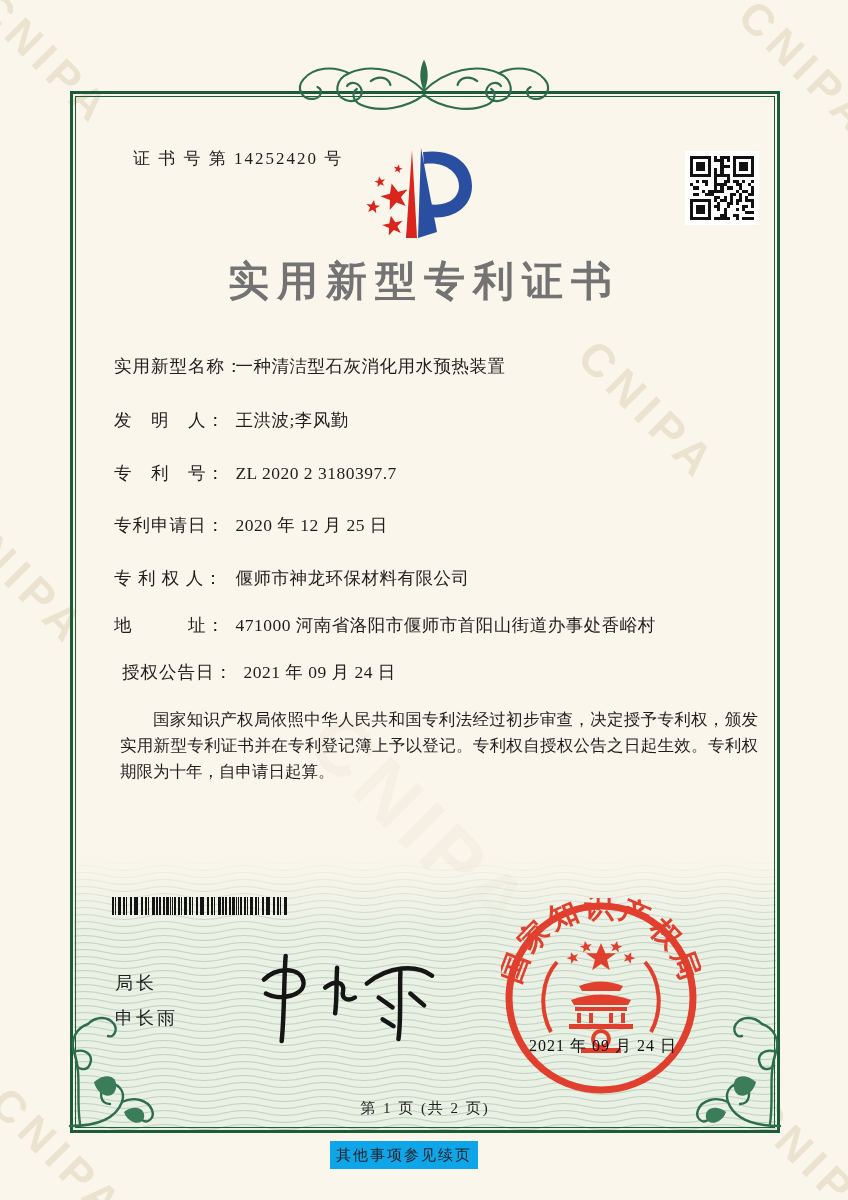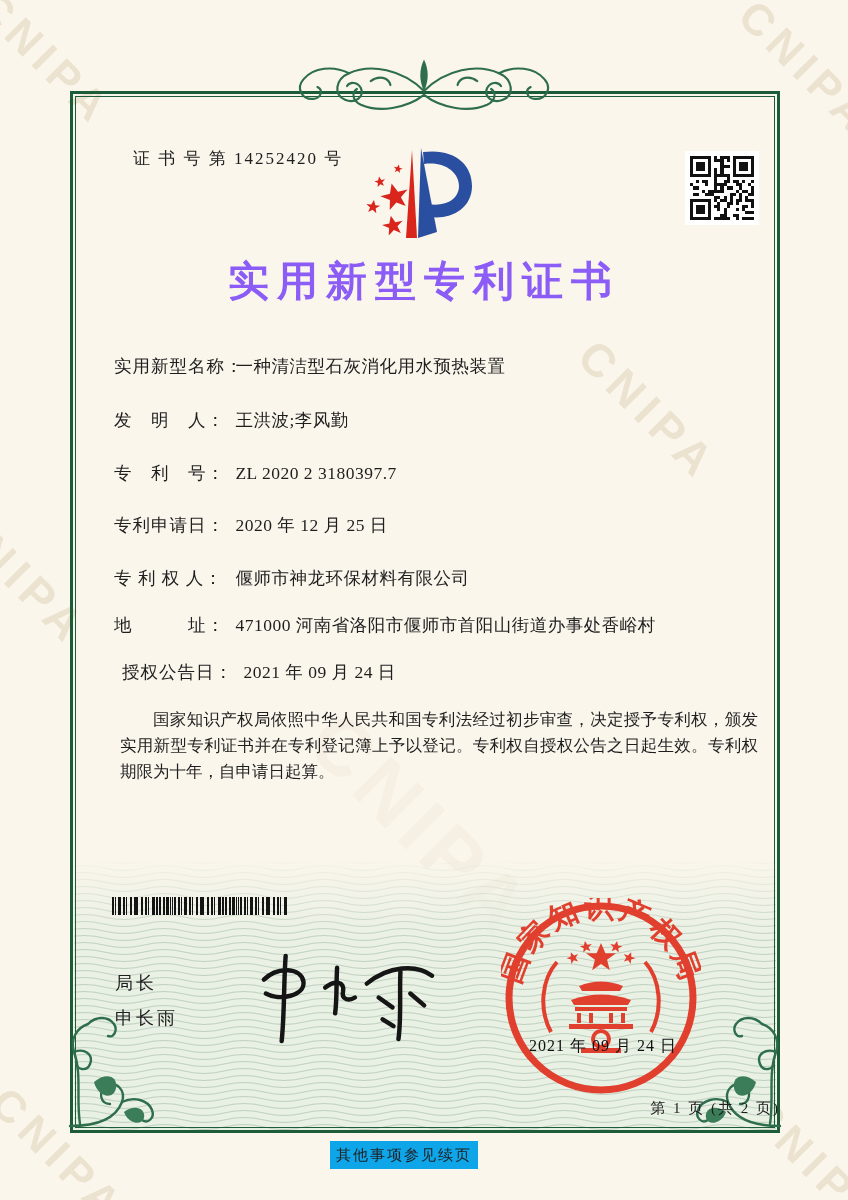--- a/index.html
+++ b/index.html
@@ -30,21 +30,21 @@
   }
   .guilloche svg{
     position:absolute;inset:0;width:100%;height:100%;
     -webkit-mask-image:linear-gradient(180deg,transparent 0,#000 80px);
     mask-image:linear-gradient(180deg,transparent 0,#000 80px);
   }
   
   .cert-no{position:absolute;left:112px;top:147px;font-size:17px;letter-spacing:2px;z-index:3;margin-left:21px;}
   .title{
     position:absolute;left:0;right:0;top:254px;text-align:center;
-    font-size:41px;font-weight:700;letter-spacing:8px;color:#8b5cf6;z-index:3;
+    font-size:41px;font-weight:700;letter-spacing:8px;color:#737373;z-index:3;
   }
   .logo{position:absolute;left:366px;top:146px;width:116px;height:104px;z-index:3;}
   .qr{position:absolute;left:685px;top:151px;width:74px;height:74px;background:#fff;padding:5px;box-sizing:border-box;z-index:3;}
   
   .row{position:absolute;left:114px;font-size:17.5px;z-index:3;white-space:nowrap;}
   .row .lab{display:inline-block;width:117px;letter-spacing:1px;}
   .row .val{letter-spacing:.5px;}
   .grant-no{position:absolute;left:455px;top:0;}
   
   .body-text{
@@ -60,21 +60,21 @@
       repeating-linear-gradient(90deg,#141414 0 1px,transparent 1px 6px);
   }
   .signer-role{position:absolute;left:115px;top:971px;font-size:18px;letter-spacing:3px;z-index:3;}
   .signer-name{position:absolute;left:115px;top:1006px;font-size:18px;letter-spacing:3px;z-index:3;}
   .autograph{position:absolute;left:252px;top:950px;width:188px;height:94px;z-index:4;}
   .seal{position:absolute;left:501px;top:898px;width:200px;height:200px;z-index:3;opacity:.93;}
   .seal-date{
     position:absolute;left:522px;top:1036px;width:162px;text-align:center;
     font-size:16px;letter-spacing:1px;color:#111;z-index:4;
   }
-  .page-footer{position:absolute;left:70px;width:710px;top:1099px;text-align:right;font-size:15px;letter-spacing:2px;z-index:3;}
+  .page-footer{position:absolute;left:70px;width:710px;top:1099px;text-align:center;font-size:15px;letter-spacing:2px;z-index:3;}
   .note{
     position:absolute;left:330px;top:1141px;width:148px;height:28px;line-height:28px;
     background:#0ea5e9;text-align:center;font-size:15px;letter-spacing:2px;z-index:3;
   }
   .ornament-top{position:absolute;left:276px;top:57px;width:296px;height:66px;z-index:3;}
   .corner{position:absolute;top:1012px;width:120px;height:120px;z-index:3;}
   .corner.left{left:64px;}
   .corner.right{left:666px;transform:scaleX(-1);}
 </style>
 </head>

